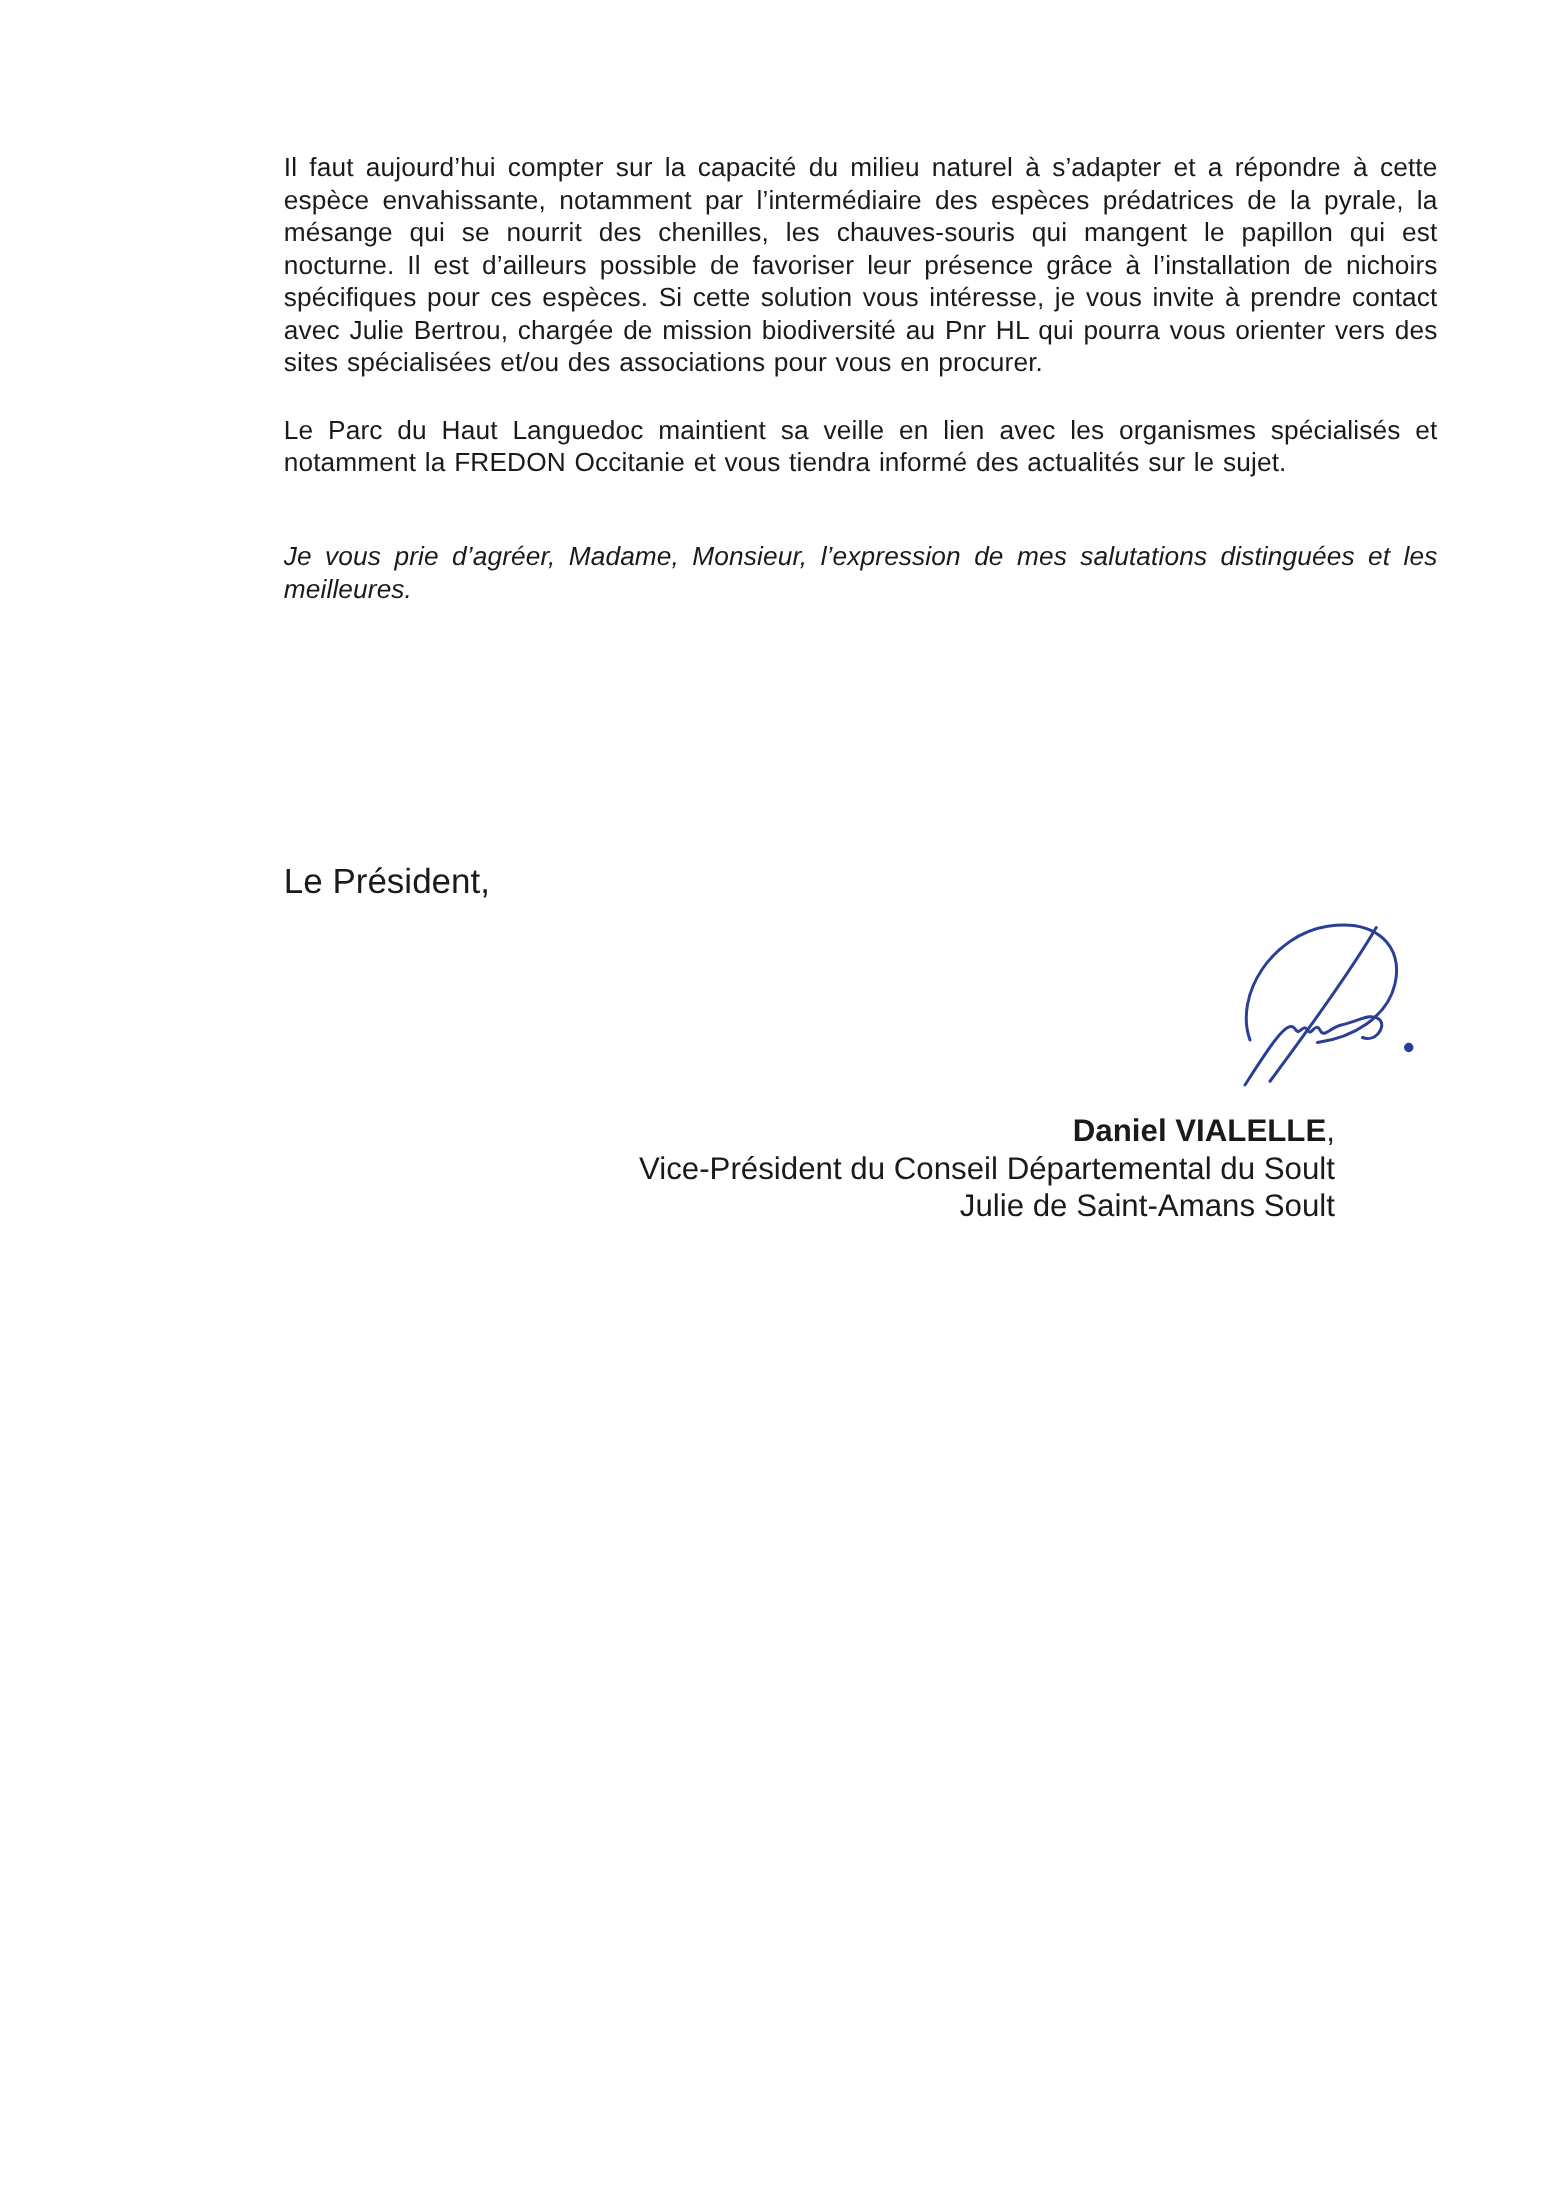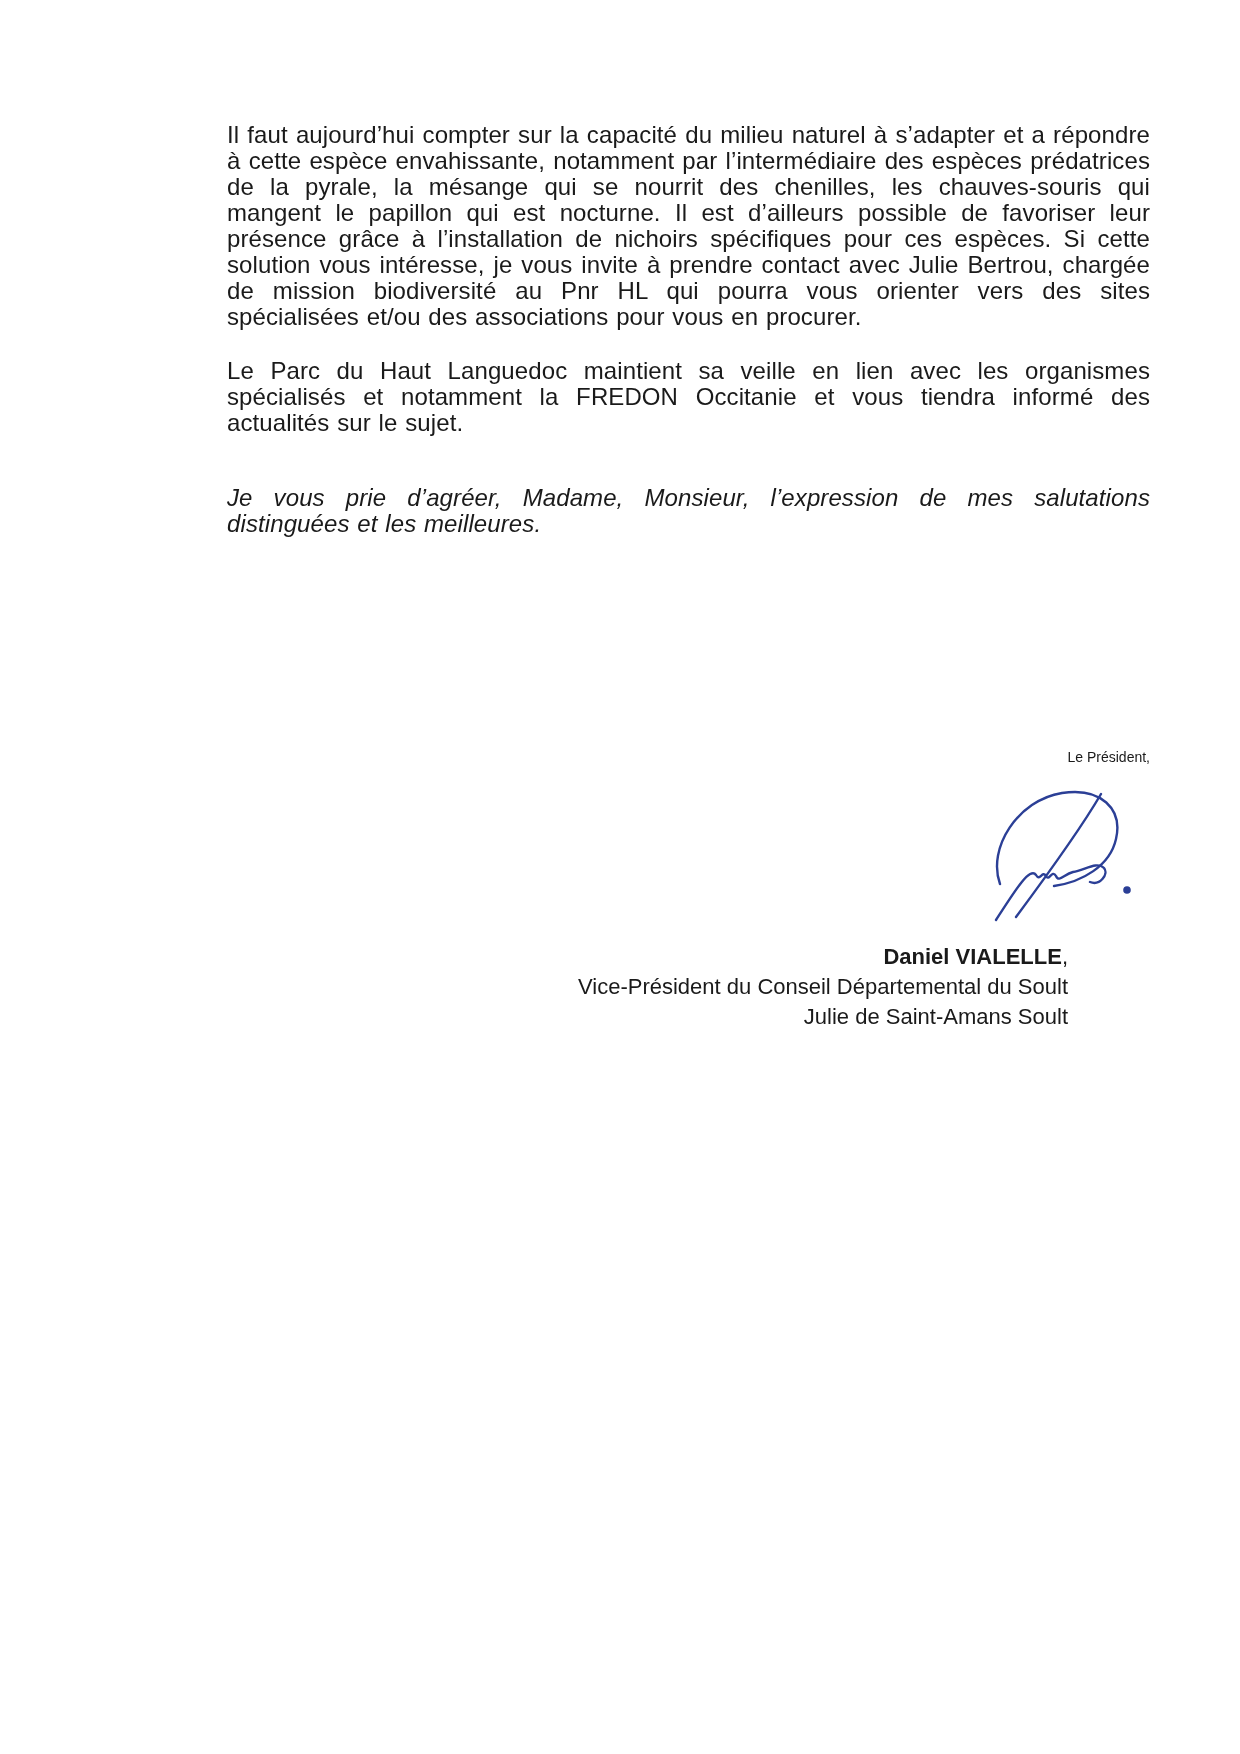--- a/index.html
+++ b/index.html
@@ -14,51 +14,50 @@
     margin: 0 auto;
     background: #ffffff;
     color: #1a1a1a;
     font-family: "Liberation Sans", "DejaVu Sans", sans-serif;
     box-sizing: border-box;
     padding: 122px 90px 0 227px;
     overflow: hidden;
   }
   .body-text p {
     margin: 0;
-    font-size: 24px;
+    font-size: 21px;
     line-height: 26px;
     text-align: justify;
     text-justify: inter-word;
     letter-spacing: 0.1px;
     word-spacing: 1px;
   }
   .body-text p + p.gap-2 { margin-top: 28px; }
   .body-text p + p.gap-3 { margin-top: 49px; font-style: italic; }
 
   .closing-role {
     margin-top: 207px;
-    font-size: 14px;
+    font-size: 28px;
     line-height: 26px;
-    text-align: right;
     padding-right: 0px;
   }
   .signature-wrap {
     margin-top: 16px;
     display: flex;
     justify-content: flex-end;
     padding-right: 8px;
   }
   .signature-wrap svg {
     display: block;
   }
   .signatory-block {
     margin-top: 16px;
     text-align: right;
     padding-right: 82px;
-    font-size: 22px;
+    font-size: 25px;
     line-height: 30px;
   }
   .signatory-name { font-weight: bold; }
 </style>
 </head>
 <body>
 
 <div class="page">
 
   <div class="body-text">

